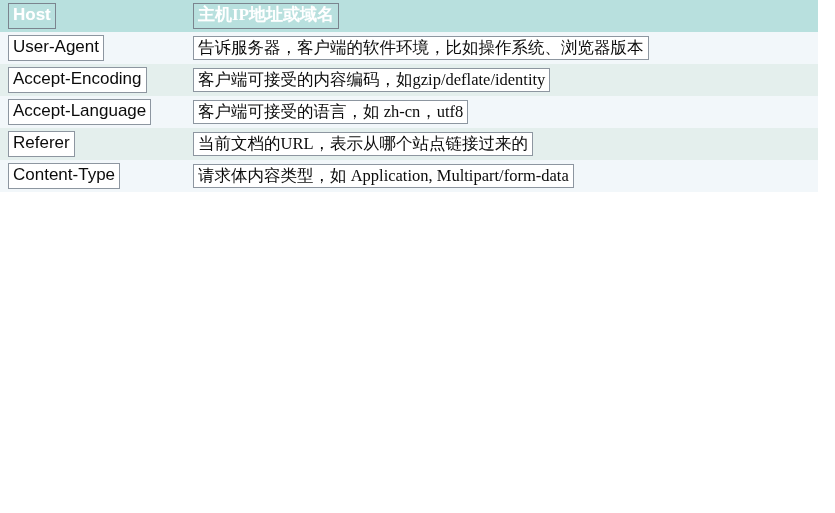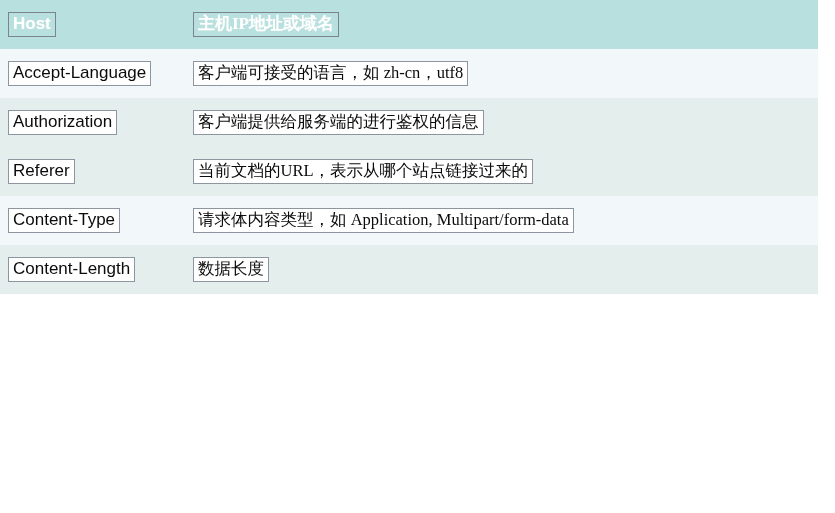--- a/index.html
+++ b/index.html
@@ -13,21 +13,21 @@
     overflow: hidden;
     font-family: "Liberation Sans", "DejaVu Sans", sans-serif;
   }
 
   #http-header-table {
     width: 818px;
     border-collapse: collapse;
     table-layout: fixed;
   }
 
-  #http-header-table tr { height: 49px; }
+  #http-header-table tr { height: 32px; }
 
   #http-header-table td {
     padding: 0;
     vertical-align: middle;
     border: none;
   }
 
   .col-name  { width: 185px; }
   .col-desc  { width: 633px; }
 
@@ -81,34 +81,34 @@
   </colgroup>
   <tbody>
     <tr class="row-head">
       <td>
         <span class="chip name">Host</span>
       </td>
       <td>
         <span class="chip desc">主机IP地址或域名</span>
       </td>
     </tr>
+  <tr class="row-plain">
+        <td><span class="chip name">User-Agent</span></td>
+        <td><span class="chip desc">告诉服务器，客户端的软件环境，比如操作系统、浏览器版本</span></td>
+      </tr>
+      <tr class="row-tint">
+        <td><span class="chip name">Accept-Encoding</span></td>
+        <td><span class="chip desc">客户端可接受的内容编码，如gzip/deflate/identity</span></td>
+      </tr>
       <tr class="row-plain">
         <td><span class="chip name">Accept-Language</span></td>
         <td><span class="chip desc">客户端可接受的语言，如 zh-cn，utf8</span></td>
-      </tr>
-      <tr class="row-tint">
-        <td><span class="chip name">Authorization</span></td>
-        <td><span class="chip desc">客户端提供给服务端的进行鉴权的信息</span></td>
       </tr>
       <tr class="row-tint">
         <td><span class="chip name">Referer</span></td>
         <td><span class="chip desc">当前文档的URL，表示从哪个站点链接过来的</span></td>
       </tr>
       <tr class="row-plain">
         <td><span class="chip name">Content-Type</span></td>
         <td><span class="chip desc">请求体内容类型，如 Application, Multipart/form-data</span></td>
       </tr>
-      <tr class="row-tint">
-        <td><span class="chip name">Content-Length</span></td>
-        <td><span class="chip desc">数据长度</span></td>
-      </tr>
     </tbody>
 </table>
 
 </body></html>

